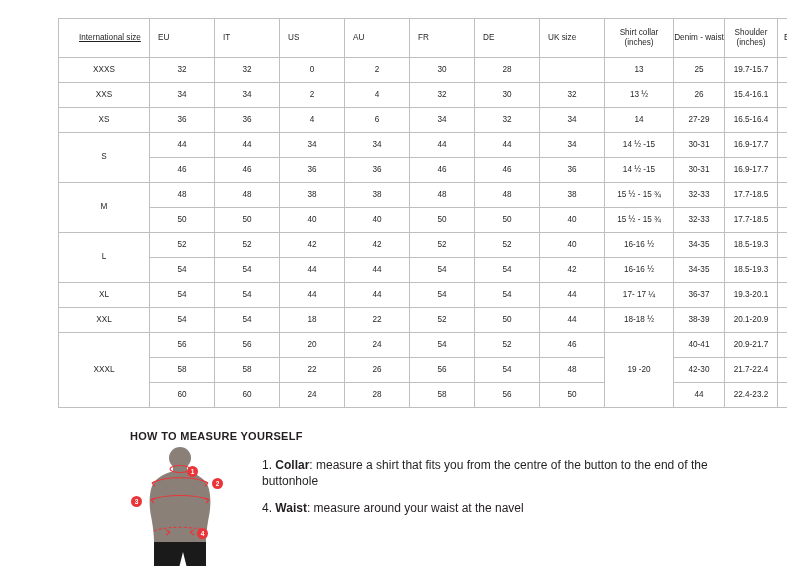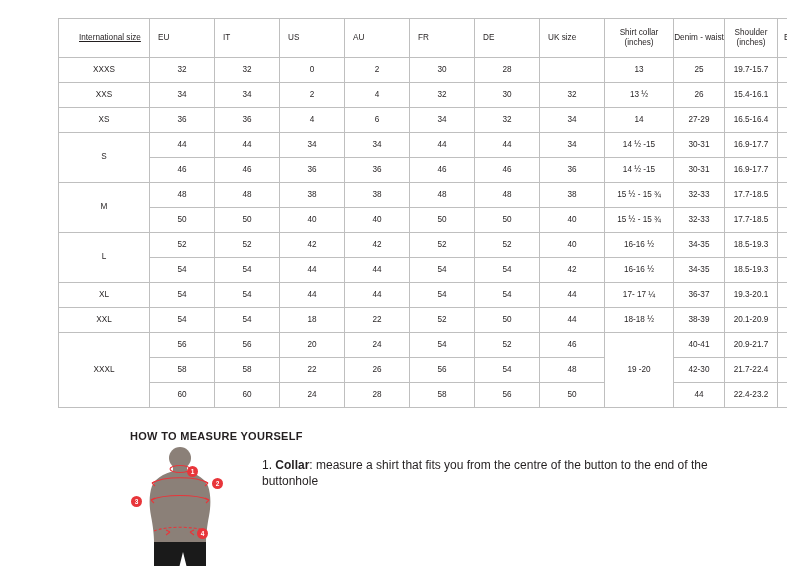--- a/index.html
+++ b/index.html
@@ -360,15 +360,16 @@
         <path d="M40 86 l-4 -2 M40 86 l-4 3" fill="none" stroke="#e8353a" stroke-width="1.1"></path>
         <path d="M60 86 l4 -2 M60 86 l4 3" fill="none" stroke="#e8353a" stroke-width="1.1"></path>
       </svg>
       <span class="num-badge" style="left:57px; top:20px;">1</span>
       <span class="num-badge" style="left:82px; top:32px;">2</span>
       <span class="num-badge" style="left:1px; top:50px;">3</span>
       <span class="num-badge" style="left:67px; top:82px;">4</span>
     </div>
     <ul class="measure-list" id="measure-list">
         <li><span>1. </span><b>Collar</b><span>: measure a shirt that fits you from the centre of the button to the end of the buttonhole</span></li>
+        <li><span>4. </span><b>Waist</b><span>: measure around your waist at the navel</span></li>
       </ul>
   </div>
 </div>
 
 </body></html>

